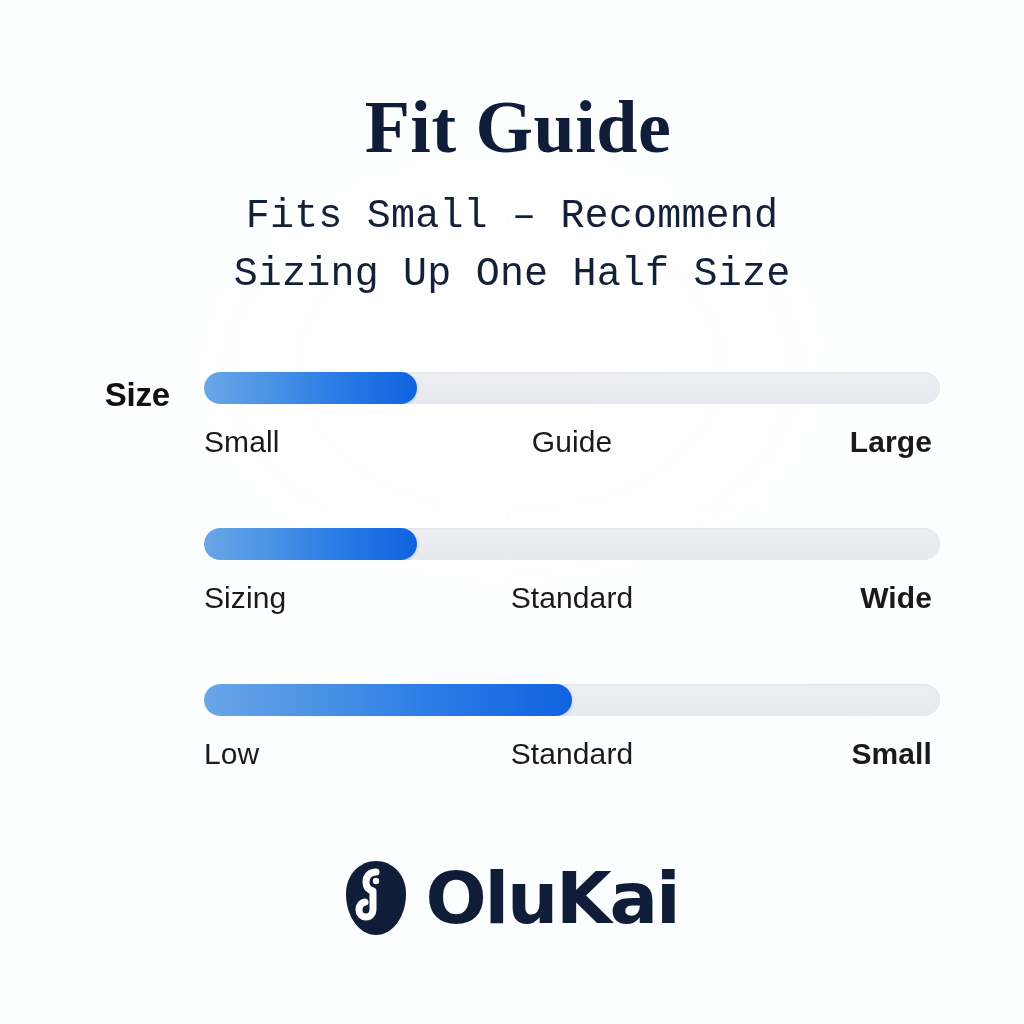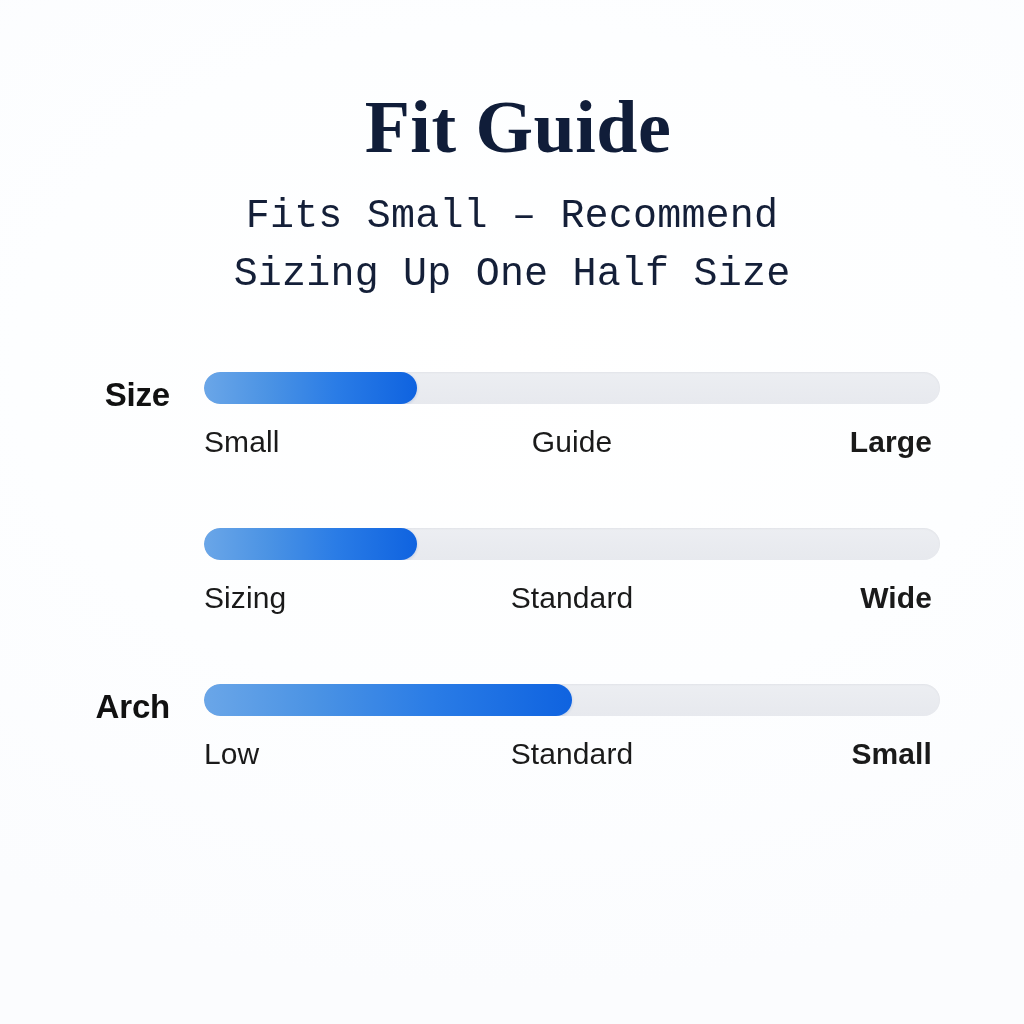--- a/index.html
+++ b/index.html
@@ -178,29 +178,38 @@
         </div>
         <div class="scale">
           <span class="s-left">Sizing</span>
           <span class="s-mid">Standard</span>
           <span class="s-right">Wide</span>
         </div>
       </div>
     </div>
 
     <div class="row">
-      <div class="row-label">Arch</div>
       <div class="bar-wrap">
         <div class="track">
           <div class="fill" style="width: 50%;"></div>
         </div>
         <div class="scale">
           <span class="s-left">Low</span>
           <span class="s-mid">Standard</span>
           <span class="s-right">Small</span>
         </div>
       </div>
     </div>
 
   </div>
 
+  <div class="footer">
+    <span class="logo-mark-wrap">
+      <svg class="logo-mark" viewBox="0 0 62 76" xmlns="http://www.w3.org/2000/svg" aria-hidden="true">
+        <path d="M31 1 C47 1 61 14 61 34 C61 56 48 75 31 75 C14 75 1 56 1 34 C1 14 15 1 31 1 Z" fill="#101d39"></path>
+        <path d="M31 12 C25 12 21 16 21 22 C21 27 24 30 28 31 L28 49 C28 54 25 57 21 57 C17 57 14 54 14 50 C14 46 16 43 20 42" fill="none" stroke="#ffffff" stroke-width="7" stroke-linecap="round" stroke-linejoin="round"></path>
+        <circle cx="31" cy="21" r="3.2" fill="#ffffff"></circle>
+      </svg>
+    </span>
+    <span class="logo-text">OluKai</span>
+  </div>
 
 </div>
 
 </body></html>

